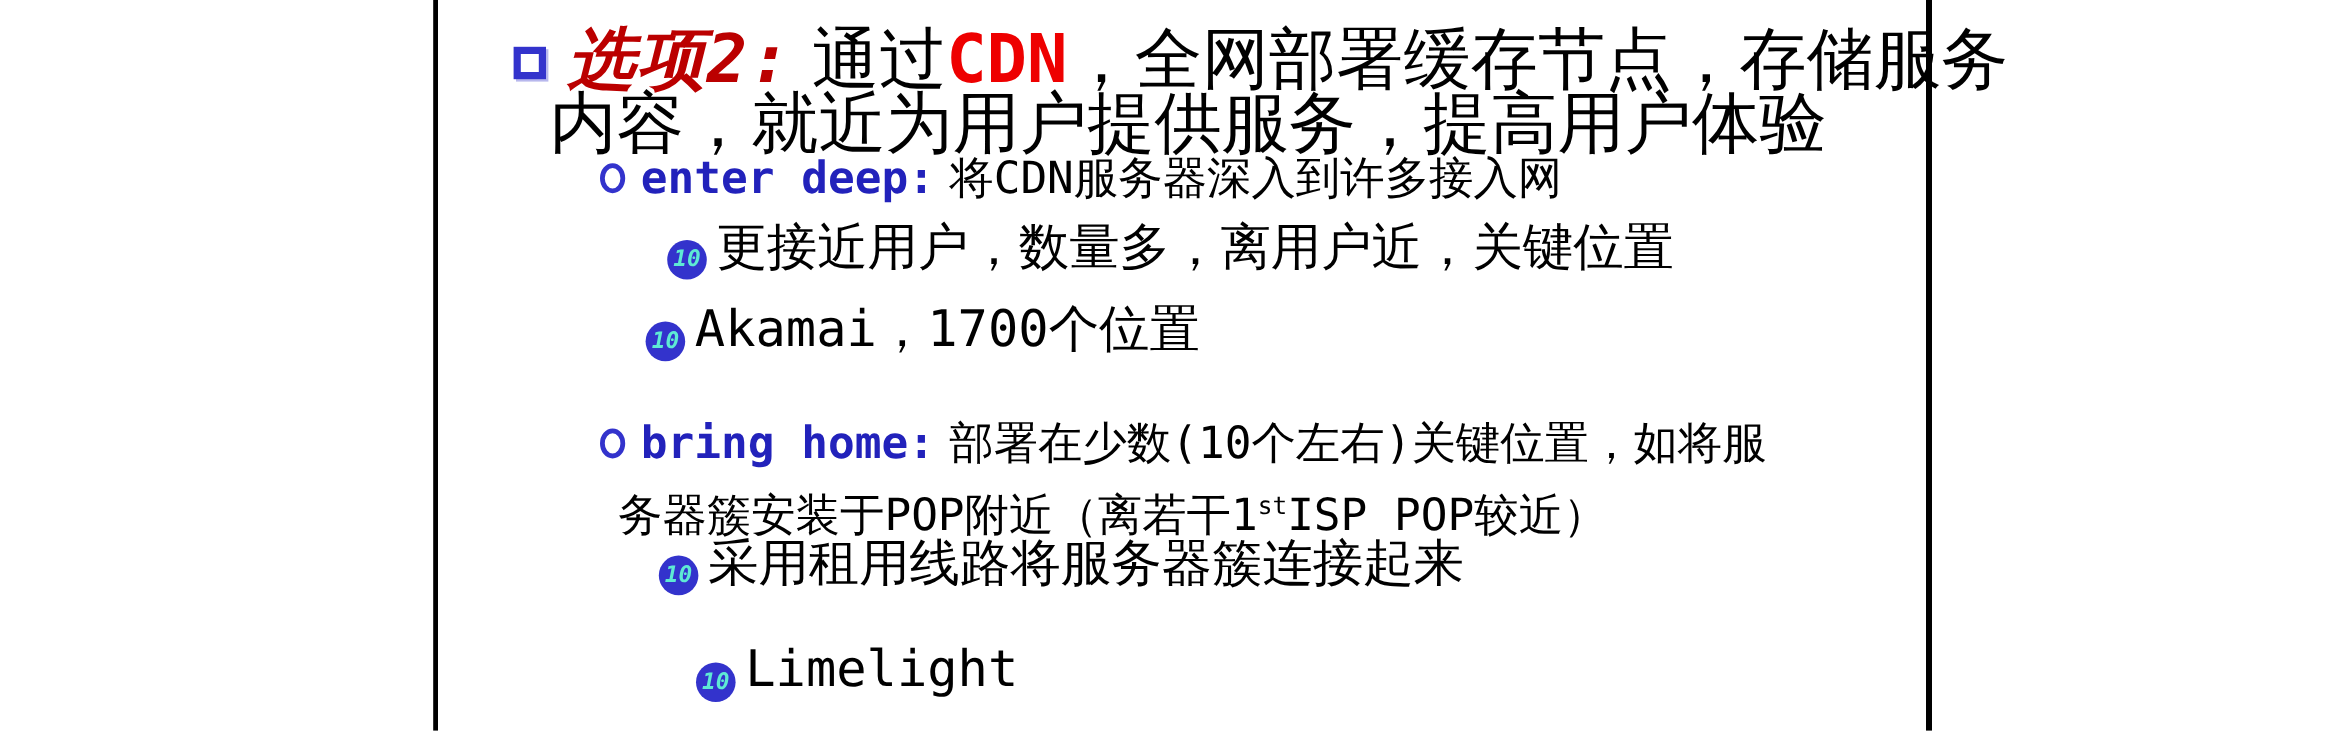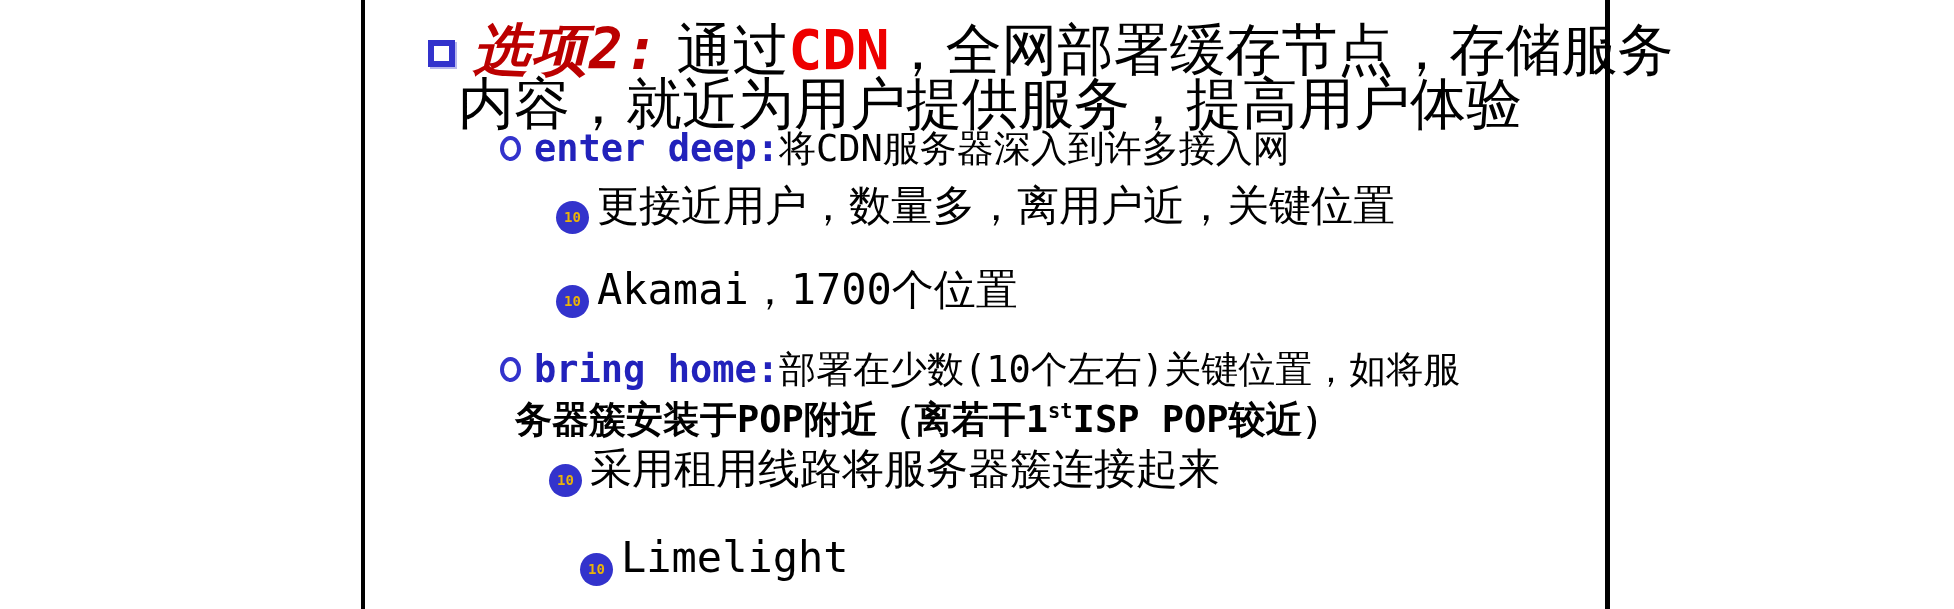--- a/index.html
+++ b/index.html
@@ -36,36 +36,36 @@
     box-shadow:2px 2px 0 rgba(51,51,204,.35);
   }
   .circ-bullet{
     display:inline-block;width:21px;height:25px;
     border:4px solid var(--accent-blue);border-radius:50%;
     margin-right:13px;vertical-align:0px;
   }
   .ten-bullet{
     display:inline-flex;align-items:center;justify-content:center;
     width:33px;height:33px;border-radius:50%;
-    background:var(--accent-blue);color:#eab308;
+    background:var(--accent-blue);color:#5eead4;
     font-family:"DejaVu Sans Mono",monospace;
-    font-size:14px;font-weight:bold;
-    margin-right:8px;vertical-align:-2px;
+    font-size:19px;font-weight:bold;
+    margin-right:8px;vertical-align:-2px;font-style:italic;
   }
   .lbl-red{
     color:var(--label-red);font-style:italic;font-weight:bold;
     letter-spacing:2px;
   }
   .lbl-blue{
     color:var(--label-blue);font-weight:600;
     font-family:"DejaVu Sans Mono",monospace;
   }
   .red{color:var(--highlight-red);font-weight:bold;}
   .gap{margin-left:16px;}
-  .gap-sm{}
+  .gap-sm{margin-left:12px;}
   sup.st{font-size:0.55em;vertical-align:14px;font-family:"DejaVu Sans Mono",monospace;}
 </style>
 </head>
 <body>
 
 <div class="vline vline-left"></div>
 <div class="vline vline-right"></div>
 
 <div class="line l1" style="top:16px;left:428px;">
   <span class="sq-bullet"></span><span class="lbl-red">选项2:</span><span class="gap">通过</span><span class="red">CDN</span><span>，全网部署缓存节点，存储服务</span>
@@ -76,29 +76,29 @@
 </div>
 
 <div class="line l2" style="top:127px;left:500px;">
   <span class="circ-bullet"></span><span class="lbl-blue">enter deep:</span><span class="gap-sm">将CDN服务器深入到许多接入网</span>
 </div>
 
 <div class="line l3" style="top:181px;left:556px;">
   <span class="ten-bullet">10</span><span>更接近用户，数量多，离用户近，关键位置</span>
 </div>
 
-<div class="line l3" style="top:249px;left:556px;margin-top:16px;">
+<div class="line l3" style="top:249px;left:538px;">
   <span class="ten-bullet">10</span><span>Akamai，1700个位置</span>
 </div>
 
 <div class="line l2" style="top:348px;left:500px;">
   <span class="circ-bullet"></span><span class="lbl-blue">bring home:</span><span class="gap-sm">部署在少数(10个左右)关键位置，如将服</span>
 </div>
 
-<div class="line l2" style="top:398px;left:515px;font-weight:bold;">
+<div class="line l2" style="top:408px;left:515px;">
   <span>务器簇安装于POP附近（离若干1</span><sup class="st">st</sup><span>ISP POP较近）</span>
 </div>
 
 <div class="line l3" style="top:444px;left:549px;">
   <span class="ten-bullet">10</span><span>采用租用线路将服务器簇连接起来</span>
 </div>
 
 <div class="line l3" style="top:533px;left:549px;margin-left:31px;">
   <span class="ten-bullet">10</span><span>Limelight</span>
 </div>

